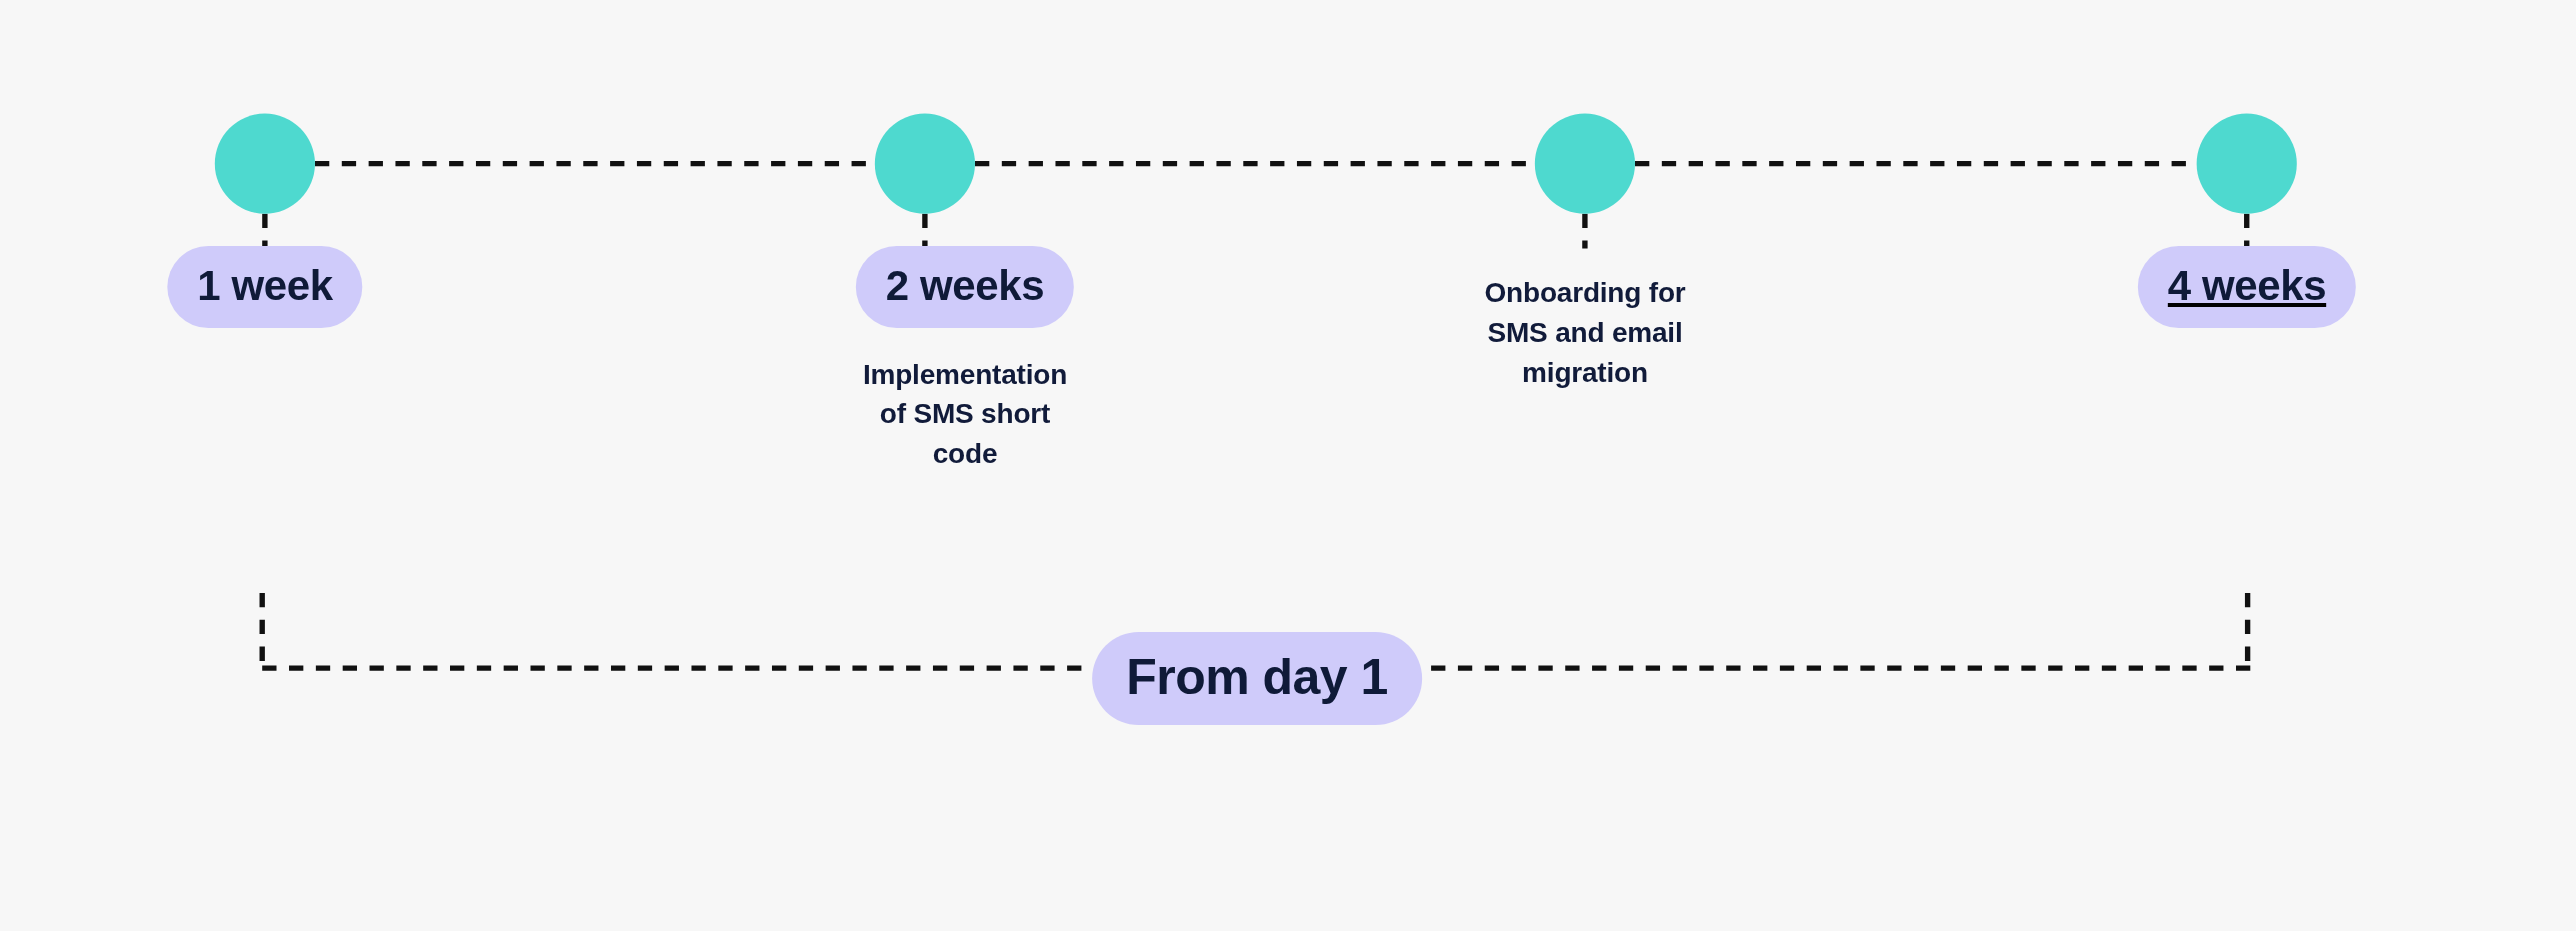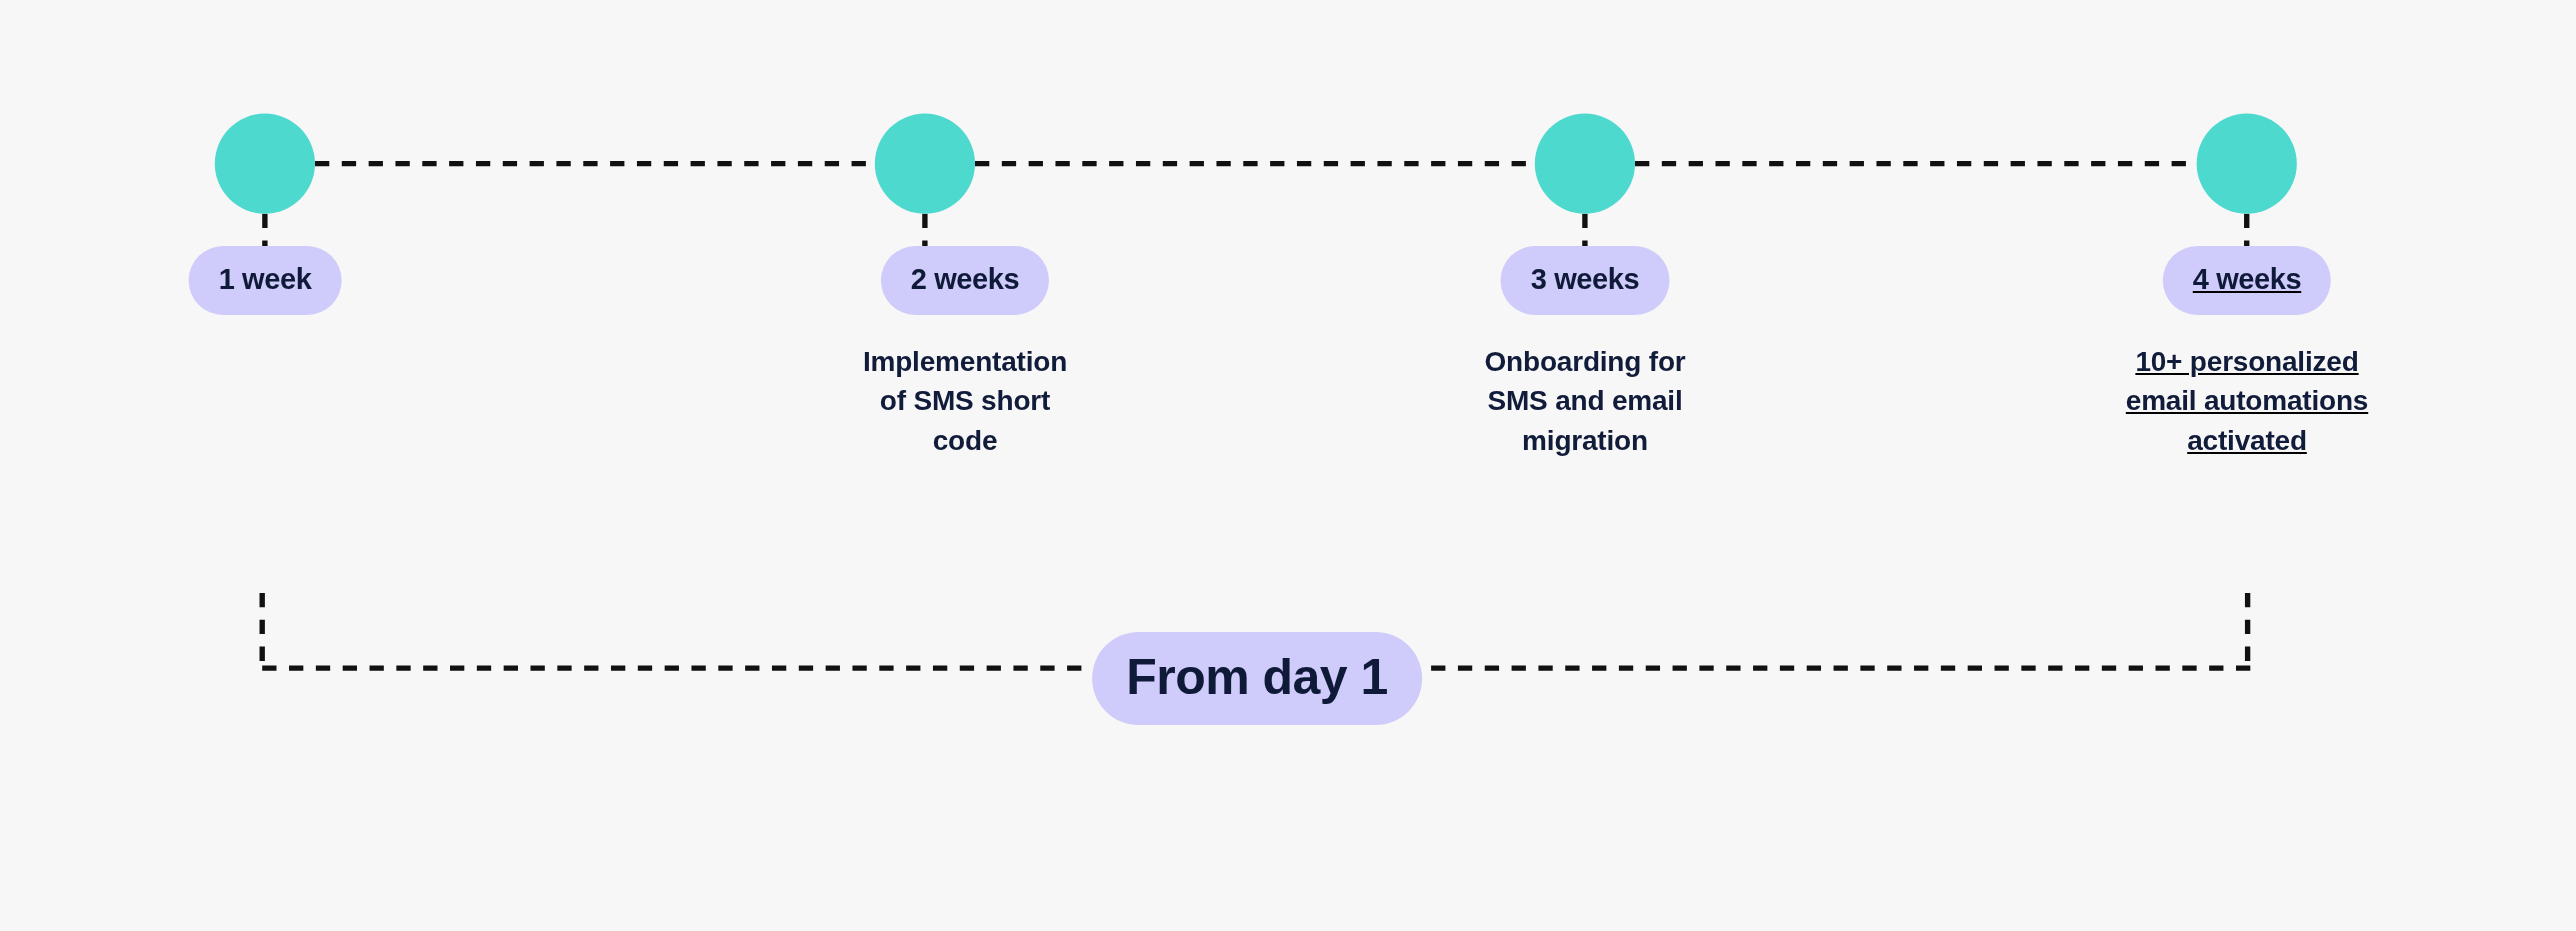--- a/index.html
+++ b/index.html
@@ -39,21 +39,21 @@
     flex-direction: column;
     align-items: center;
     transform: translateX(-50%);
   }
 
   .pill {
     display: inline-block;
     background: #cfcbfa;
     color: #0f1a38;
     border-radius: 894px;
-    font-size: 29px;
+    font-size: 42px;
     font-weight: 700;
     line-height: 1;
     padding: 19px 30px 20.6px 30px;
     white-space: nowrap;
     letter-spacing: -0.4px;
   }
 
   .pill-large {
     font-size: 50px;
     padding: 19.7px 34px 23px 34px;
@@ -121,31 +121,27 @@
   </div>
 
   <div class="milestone" style="left:965px; top:246px;">
     <div class="pill">2 weeks</div>
     <div class="caption">Implementation
 of SMS short
 code</div>
   </div>
 
   <div class="milestone" style="left:1585px; top:246px;">
-    <div class="pill">3 weeks</div>
     <div class="caption">Onboarding for
 SMS and email
 migration</div>
   </div>
 
   <div class="milestone" style="left:2247px; top:246px;text-decoration:underline;">
     <div class="pill">4 weeks</div>
-    <div class="caption">10+ personalized
-email automations
-activated</div>
   </div>
 
   <div id="day-one-group" style="left:1257px; top:632px;">
     <div class="pill pill-large">From day 1</div>
   </div>
 
 </div>
 
 
 </body></html>

